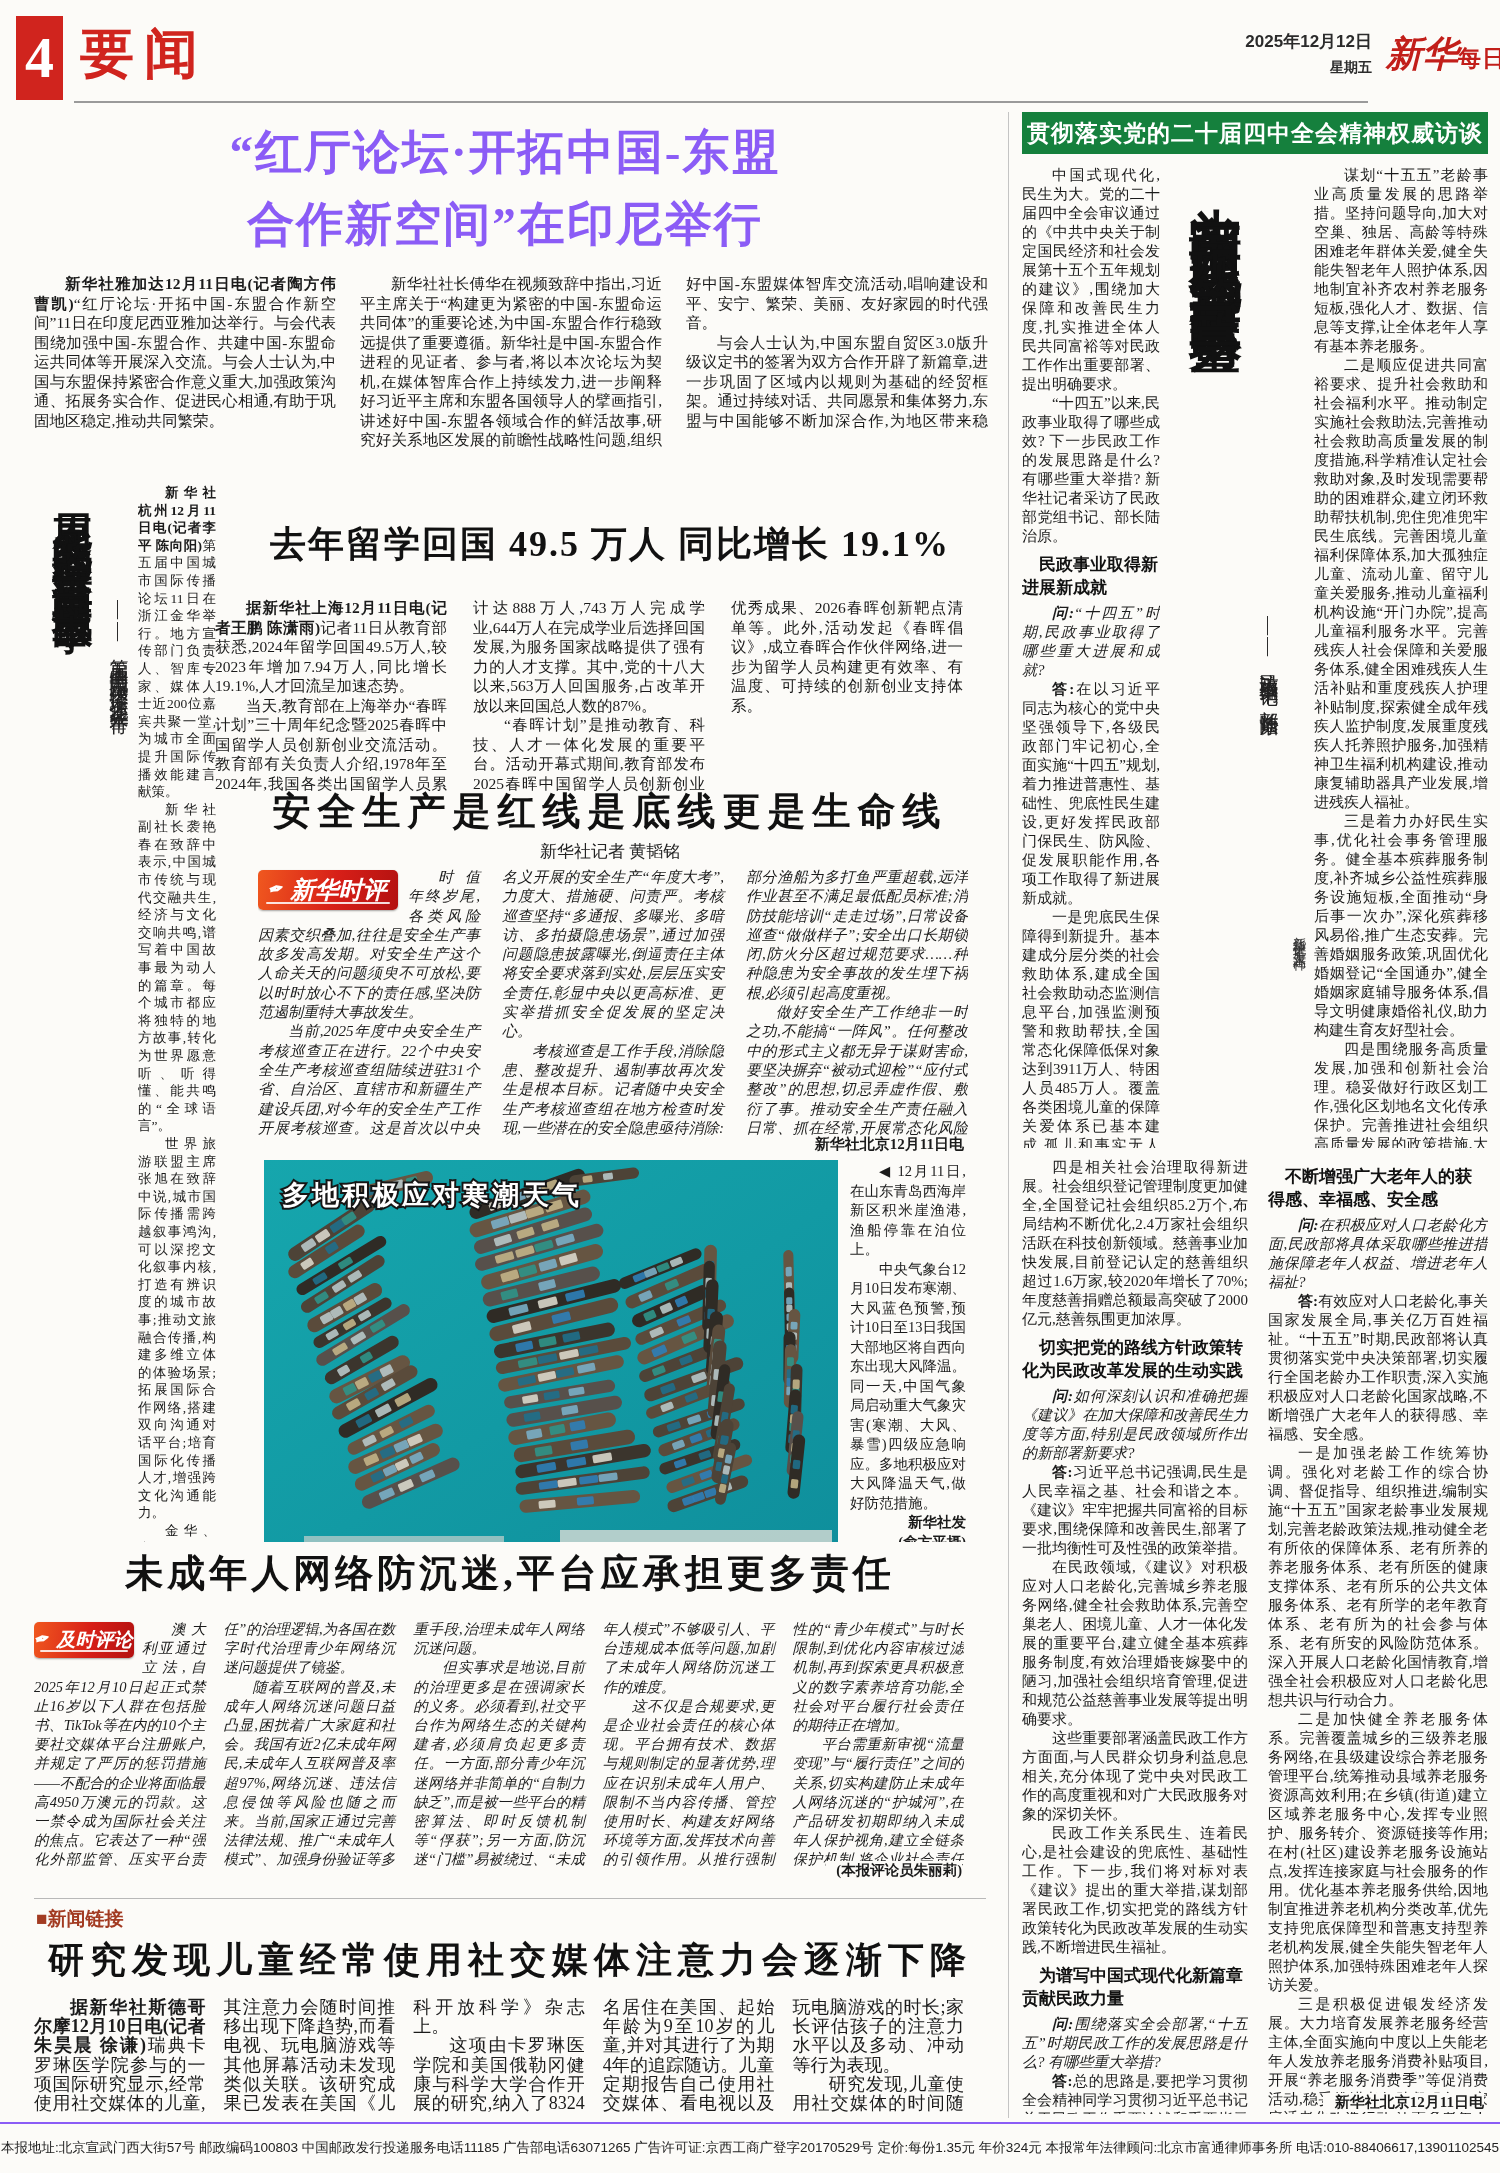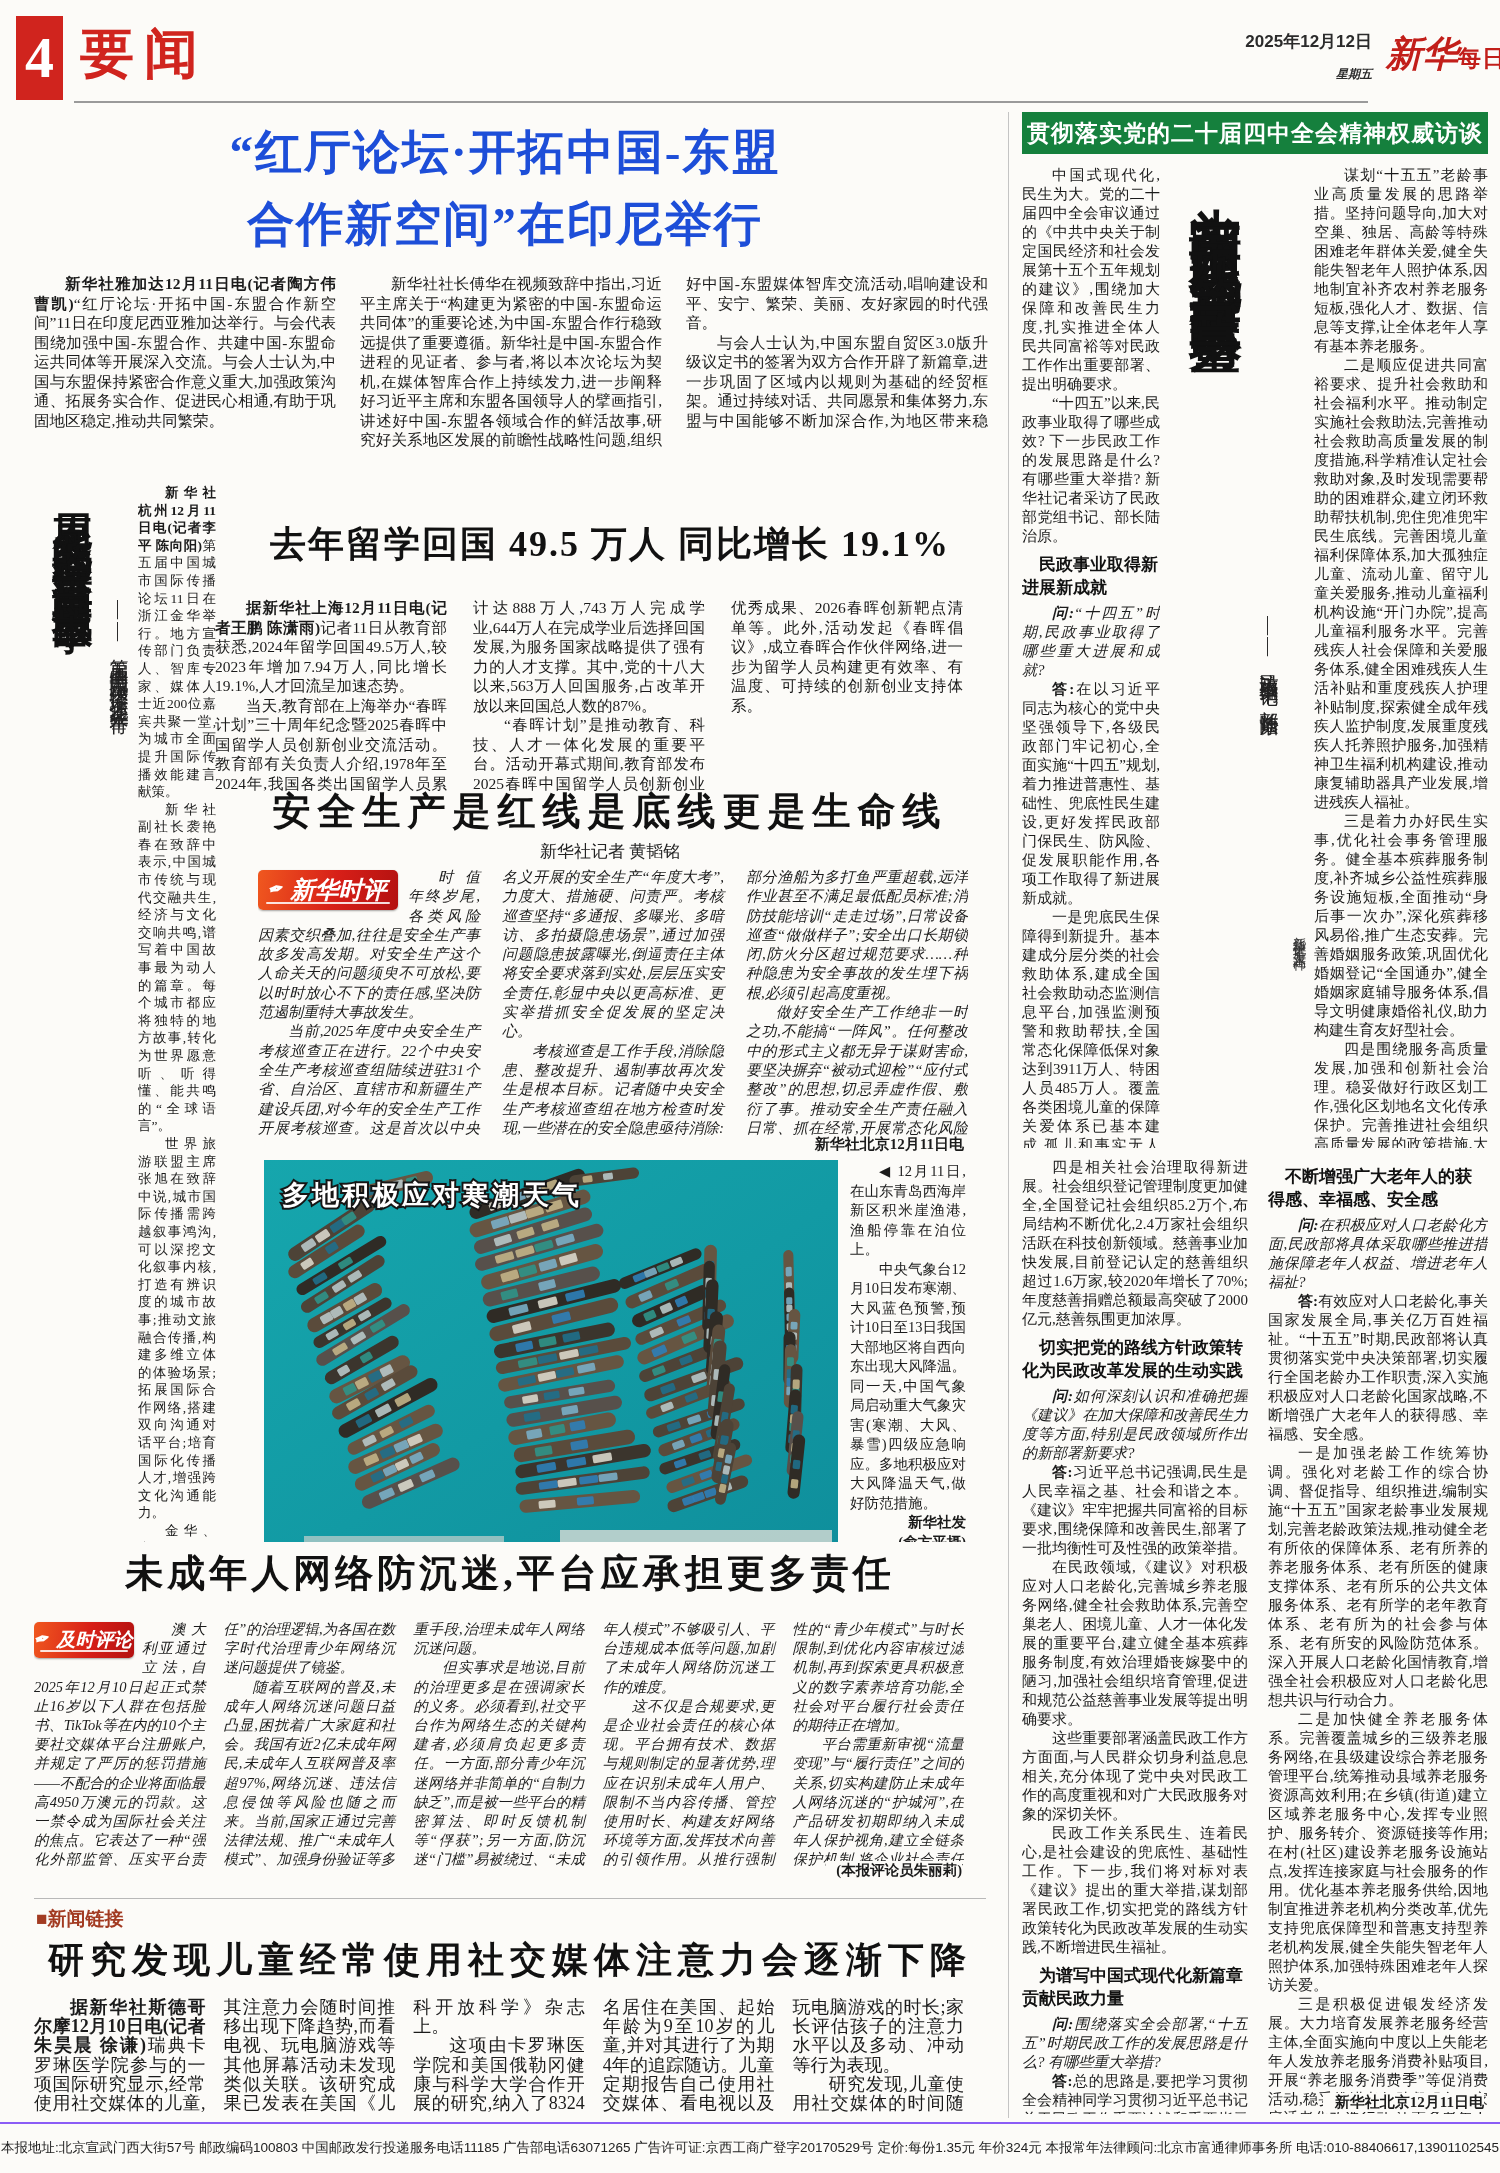--- a/index.html
+++ b/index.html
@@ -7,34 +7,34 @@
         font-family:"Liberation Serif","DejaVu Serif",serif;color:#1b1b1b;overflow:hidden;}
   
   .pagenum{position:absolute;left:16px;top:16px;width:47px;height:84px;background:#d0241e;
            color:#fff;font-size:58px;font-weight:700;text-align:center;line-height:84px;}
   .section-title{position:absolute;left:80px;top:18px;font-size:54px;font-weight:700;color:#d0241e;
                  letter-spacing:10px;font-family:"Liberation Serif",serif;}
   .hdr-rule{position:absolute;left:74px;top:101px;width:1294px;height:2px;background:#9a9a9a;}
   .hdr-date{position:absolute;left:1150px;top:30px;width:222px;text-align:right;
             font-family:"Liberation Sans",sans-serif;color:#2b2b2b;}
   .hdr-date .d1{font-size:17px;font-weight:700;}
-  .hdr-date .d2{font-size:12px;font-weight:700;margin-top:13px;font-style:italic;}
+  .hdr-date .d2{font-size:14px;font-weight:700;margin-top:6px;}
   .masthead{position:absolute;left:1386px;top:30px;color:#c21f1a;white-space:nowrap;}
   .masthead .m1{font-size:36px;font-weight:700;font-style:italic;font-family:"Liberation Serif",serif;}
   .masthead .m2{font-size:23px;font-weight:700;font-family:"Liberation Sans",sans-serif;letter-spacing:1px;}
   
   .art p{margin:0;text-indent:2em;text-align:justify;font-size:inherit;line-height:inherit;}
   .art p.sub{font-family:"Liberation Sans",sans-serif;font-weight:700;font-size:17px;line-height:23px;
              text-indent:1em;text-align:left;margin:7px 0 5px 0;color:#111;}
   .art p.kai{font-style:italic;}
   .art p.credit{text-align:right;font-weight:700;text-indent:0;}
   .art b{font-weight:700;}
   
   .forum-hl{position:absolute;left:40px;top:116px;width:930px;text-align:center;font-weight:700;
-            font-size:47px;line-height:72px;letter-spacing:2px;color:#1d4ed8;}
+            font-size:47px;line-height:72px;letter-spacing:2px;color:#8b5cf6;}
   .forum-body{position:absolute;left:34px;top:274px;width:954px;height:192px;overflow:hidden;
               column-count:3;column-gap:24px;column-fill:auto;font-size:15.5px;line-height:19.5px;}
   
   .city{position:absolute;left:34px;top:482px;width:182px;height:1062px;}
   .city-hl{position:absolute;left:4px;top:0;width:62px;height:100%;writing-mode:vertical-rl;
            font-size:40px;font-weight:700;letter-spacing:5px;color:#111;}
   .city-sub{position:absolute;left:70px;top:118px;width:28px;height:880px;writing-mode:vertical-rl;
             font-size:19px;color:#222;letter-spacing:3px;}
   .city-txt{position:absolute;left:104px;top:2px;width:78px;height:1058px;overflow:hidden;
             font-size:13.5px;line-height:17.6px;}

